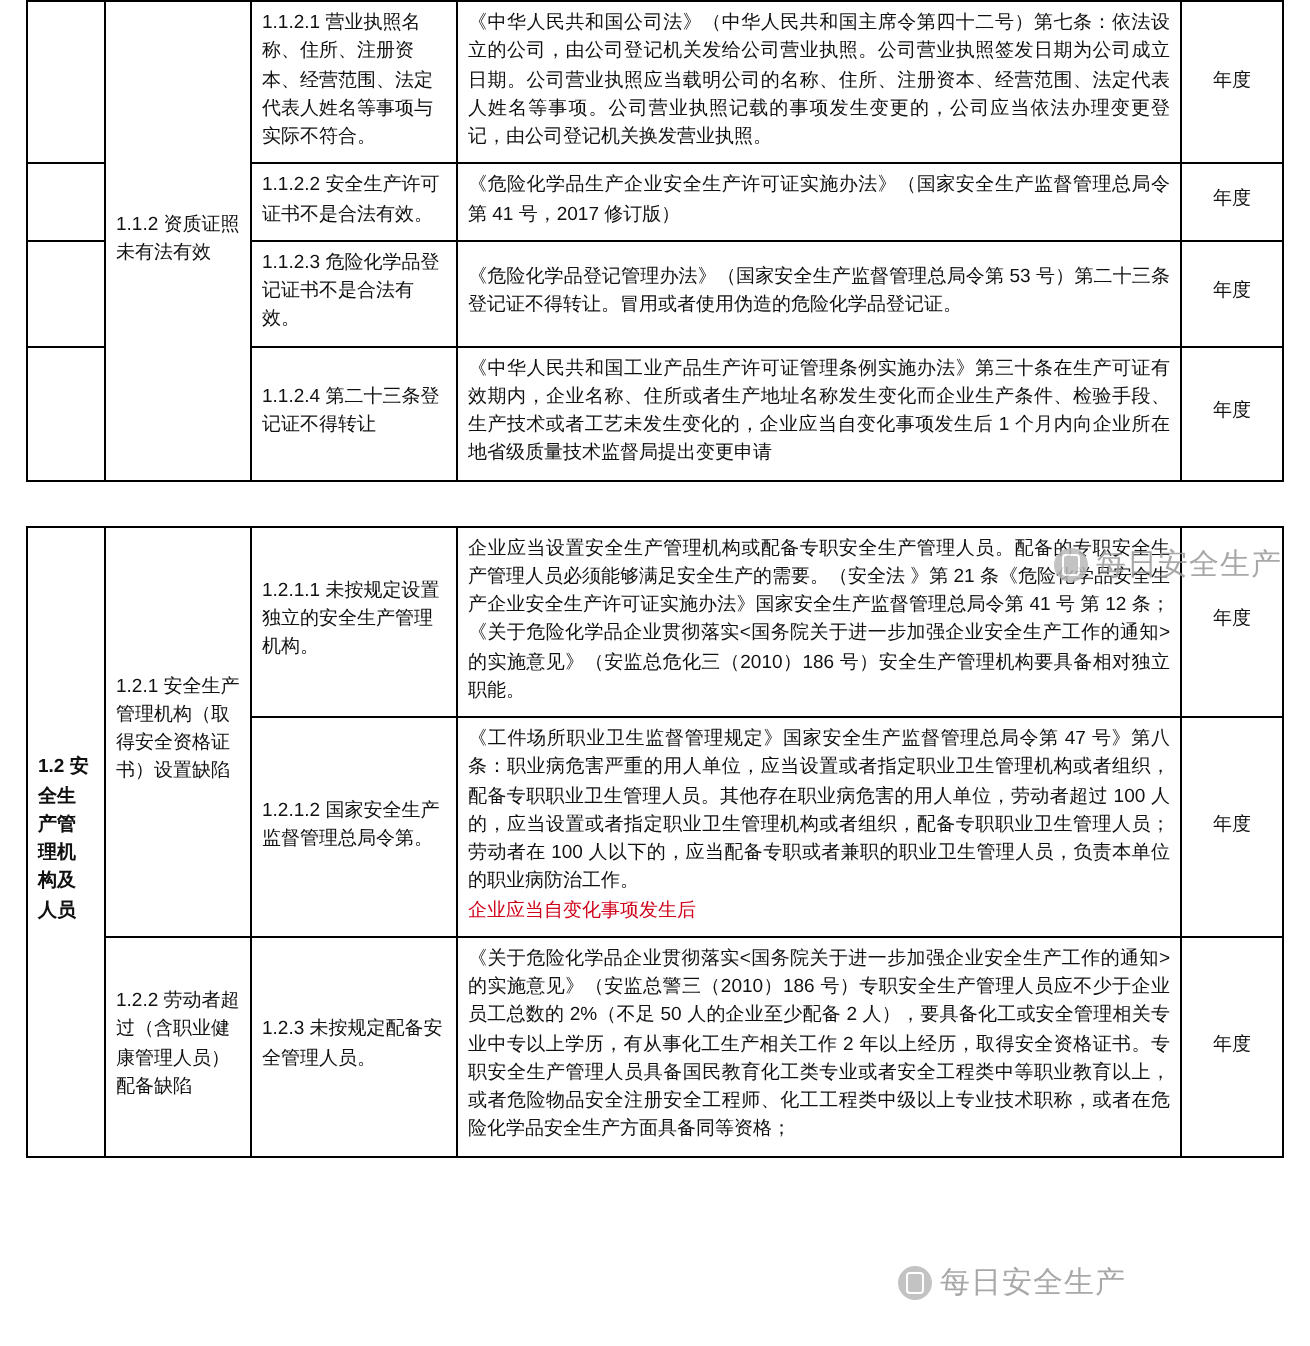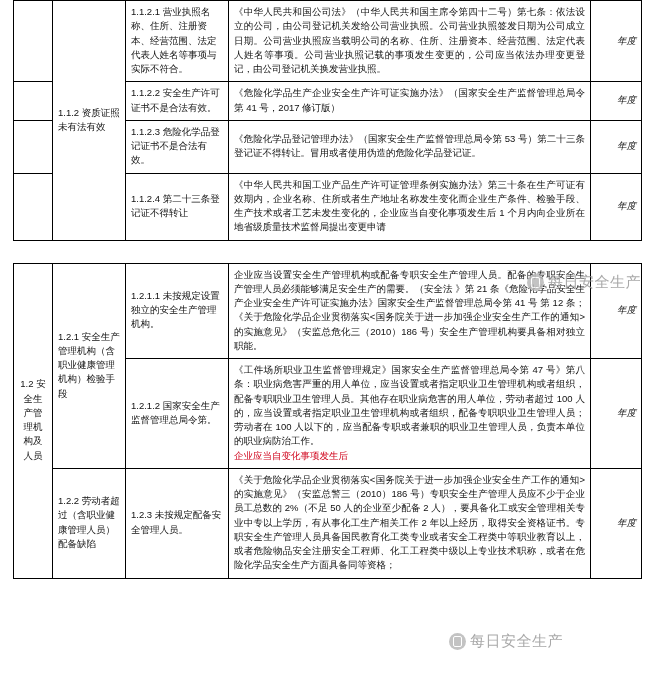--- a/index.html
+++ b/index.html
@@ -30,25 +30,25 @@
   }
   table.doc td {
     border: 1px solid #000;
     vertical-align: middle;
     padding: 4px 5px 5px 5px;
     font-size: 9.5px;
     line-height: 1.5;
     color: #111;
     word-break: break-all;
   }
-  td.col-a { width: 28px; text-align: center; }
+  td.col-a { width: 28px; text-align: left; font-weight: bold; }
   td.col-b { width: 62px; }
   td.col-c { width: 92px; margin-left: 44px; }
   td.col-d { }
-  td.col-e { width: 40px; text-align: right; font-style: italic; }
+  td.col-e { width: 40px; text-align: center; }
 
   .cell-txt { display: block; }
   .cell-txt.justify { text-align: justify; text-justify: inter-ideograph; }
 
   .red { color: #d0021b; }
 
   .spacer {
     height: 22px;
   }
 
@@ -151,21 +151,21 @@
 
   <div class="spacer"></div>
 
   <table class="doc">
     <tbody>
       <tr>
         <td class="col-a" rowspan="3">
           <span class="cell-txt">1.2 安全生产管理机构及人员</span>
         </td>
         <td class="col-b" rowspan="2">
-          <span class="cell-txt">1.2.1  安全生产管理机构（含职业健康管理机构）检验手段</span>
+          <span class="cell-txt">1.2.1  安全生产管理机构（取得安全资格证书）设置缺陷</span>
         </td>
         <td class="col-c">
           <span class="cell-txt">1.2.1.1  未按规定设置独立的安全生产管理机构。</span>
         </td>
         <td class="col-d">
           <span class="cell-txt justify">企业应当设置安全生产管理机构或配备专职安全生产管理人员。配备的专职安全生产管理人员必须能够满足安全生产的需要。（安全法 》第 21 条《危险化学品安全生产企业安全生产许可证实施办法》国家安全生产监督管理总局令第 41 号 第 12 条；《关于危险化学品企业贯彻落实&lt;国务院关于进一步加强企业安全生产工作的通知&gt;的实施意见》（安监总危化三（2010）186 号）安全生产管理机构要具备相对独立职能。</span>
         </td>
         <td class="col-e">
           <span class="cell-txt">年度</span>
         </td>

